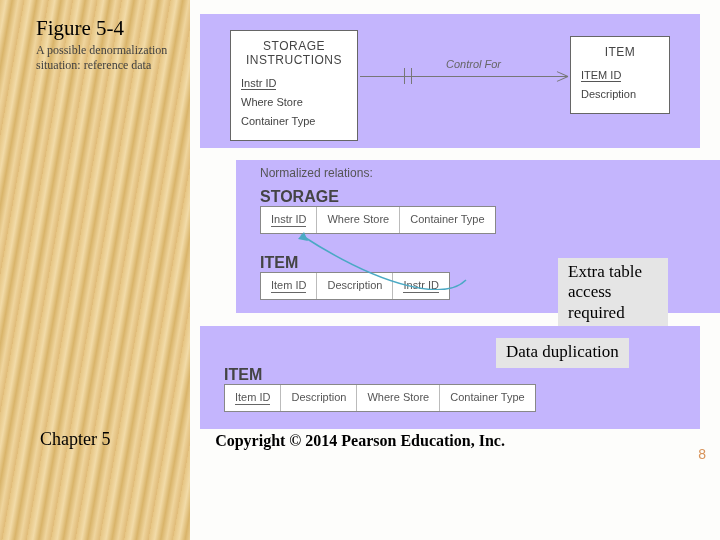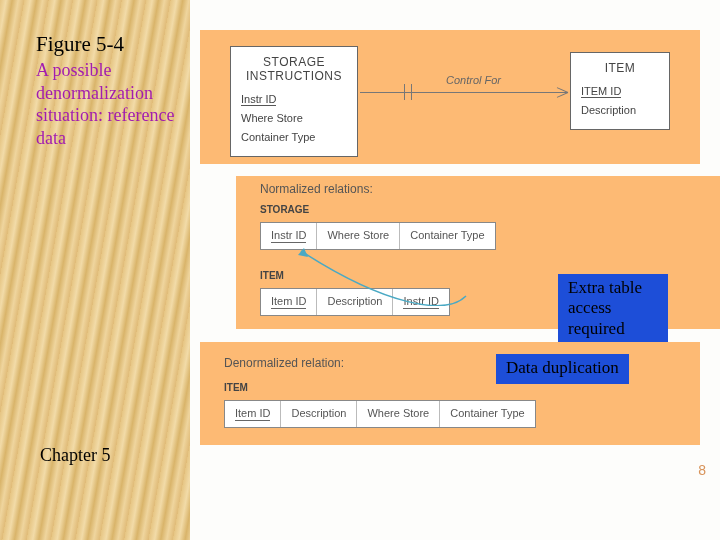--- a/index.html
+++ b/index.html
@@ -17,43 +17,43 @@
     width: 190px;
     height: 540px;
     background: repeating-linear-gradient(
       100deg,
       #e6c583 0px, #f2dba8 6px, #d9b46a 12px, #efd59e 18px, #e0bb78 24px
     );
     z-index: 0;
   }
   .content {
     position: absolute;
-    left: 0; top: 16px;
+    left: 0; top: 0;
     width: 720px; height: 472px;
     z-index: 1;
   }
   .title-block {
     position: absolute;
     left: 36px; top: 16px;
     width: 160px;
   }
   .fig-title {
     font-size: 21px;
     color: #000;
     margin-bottom: 2px;
   }
   .fig-caption {
-    font-size: 18px;
+    font-size: 12px;
     line-height: 1.25;
-    color: #a21caf;
+    color: #404040;
   }
   
   .panel {
     position: absolute;
-    background: #fdba74;
+    background: #c4b5fd;
   }
   .panel1 { left: 200px; top: 14px; width: 500px; height: 134px; }
   .panel2 { left: 200px; top: 160px; width: 500px; height: 153px; margin-left: 36px; }
   .panel3 { left: 200px; top: 326px; width: 500px; height: 103px; }
 
   .entity-box {
     position: absolute;
     background: #fff;
     border: 1px solid #666;
     padding: 8px 10px 10px 10px;
@@ -112,21 +112,21 @@
 
   .section-label {
     position: absolute;
     font-family: Arial, sans-serif;
     font-size: 12px;
     color: #555;
   }
   .section-sub {
     position: absolute;
     font-family: Arial, sans-serif;
-    font-size: 10px;
+    font-size: 16px;
     font-weight: bold;
     color: #444;
   }
 
   .rel-table {
     position: absolute;
     display: flex;
     border: 1px solid #888;
     background: #fff;
   }
@@ -143,21 +143,21 @@
   .curve-arrow {
     position: absolute;
     width: 180px; height: 60px;
     pointer-events: none;
   }
   .callout {
     position: absolute;
     font-family: "Times New Roman", serif;
     font-size: 17px;
     color: #000;
-    background: #1d4ed8;
+    background: #e5e5e5;
     padding: 4px 10px 6px 10px;
     line-height: 1.2;
   }
 
   .footer-chapter {
     position: absolute;
     left: 40px; bottom: 22px;
     font-size: 18px;
     margin-top: 7px;
   }
@@ -230,27 +230,27 @@
 
     <svg class="curve-arrow" style="left:60px; top:70px;">
       <path d="M5,5 C 90,60 150,70 170,50" stroke="#4aa9c4" stroke-width="1.5" fill="none"></path>
       <path d="M2,9 L8,2 L12,11 Z" fill="#4aa9c4"></path>
     </svg>
   </div>
 
   <div class="callout" style="left:558px; top:258px; width:110px;">Extra table access required</div>
 
   <div class="panel panel3">
-    <div class="section-label" style="left:24px; top:14px;">Denormalized relation:</div>
     <div class="section-sub" style="left:24px; top:40px;">ITEM</div>
     <div class="rel-table" style="left:24px; top:58px;">
       <div class="cell pk"><span>Item ID</span></div>
       <div class="cell">Description</div>
       <div class="cell">Where Store</div>
       <div class="cell">Container Type</div>
     </div>
   </div>
 
   <div class="callout" style="left:496px; top:338px;font-family:Liberation Serif, serif;">Data duplication</div>
 
   <div class="footer-chapter">Chapter 5</div>
+  <div class="footer-copy">Copyright © 2014 Pearson Education, Inc.</div>
   <div class="slide-num">8</div>
 </div>
 
 </body></html>

